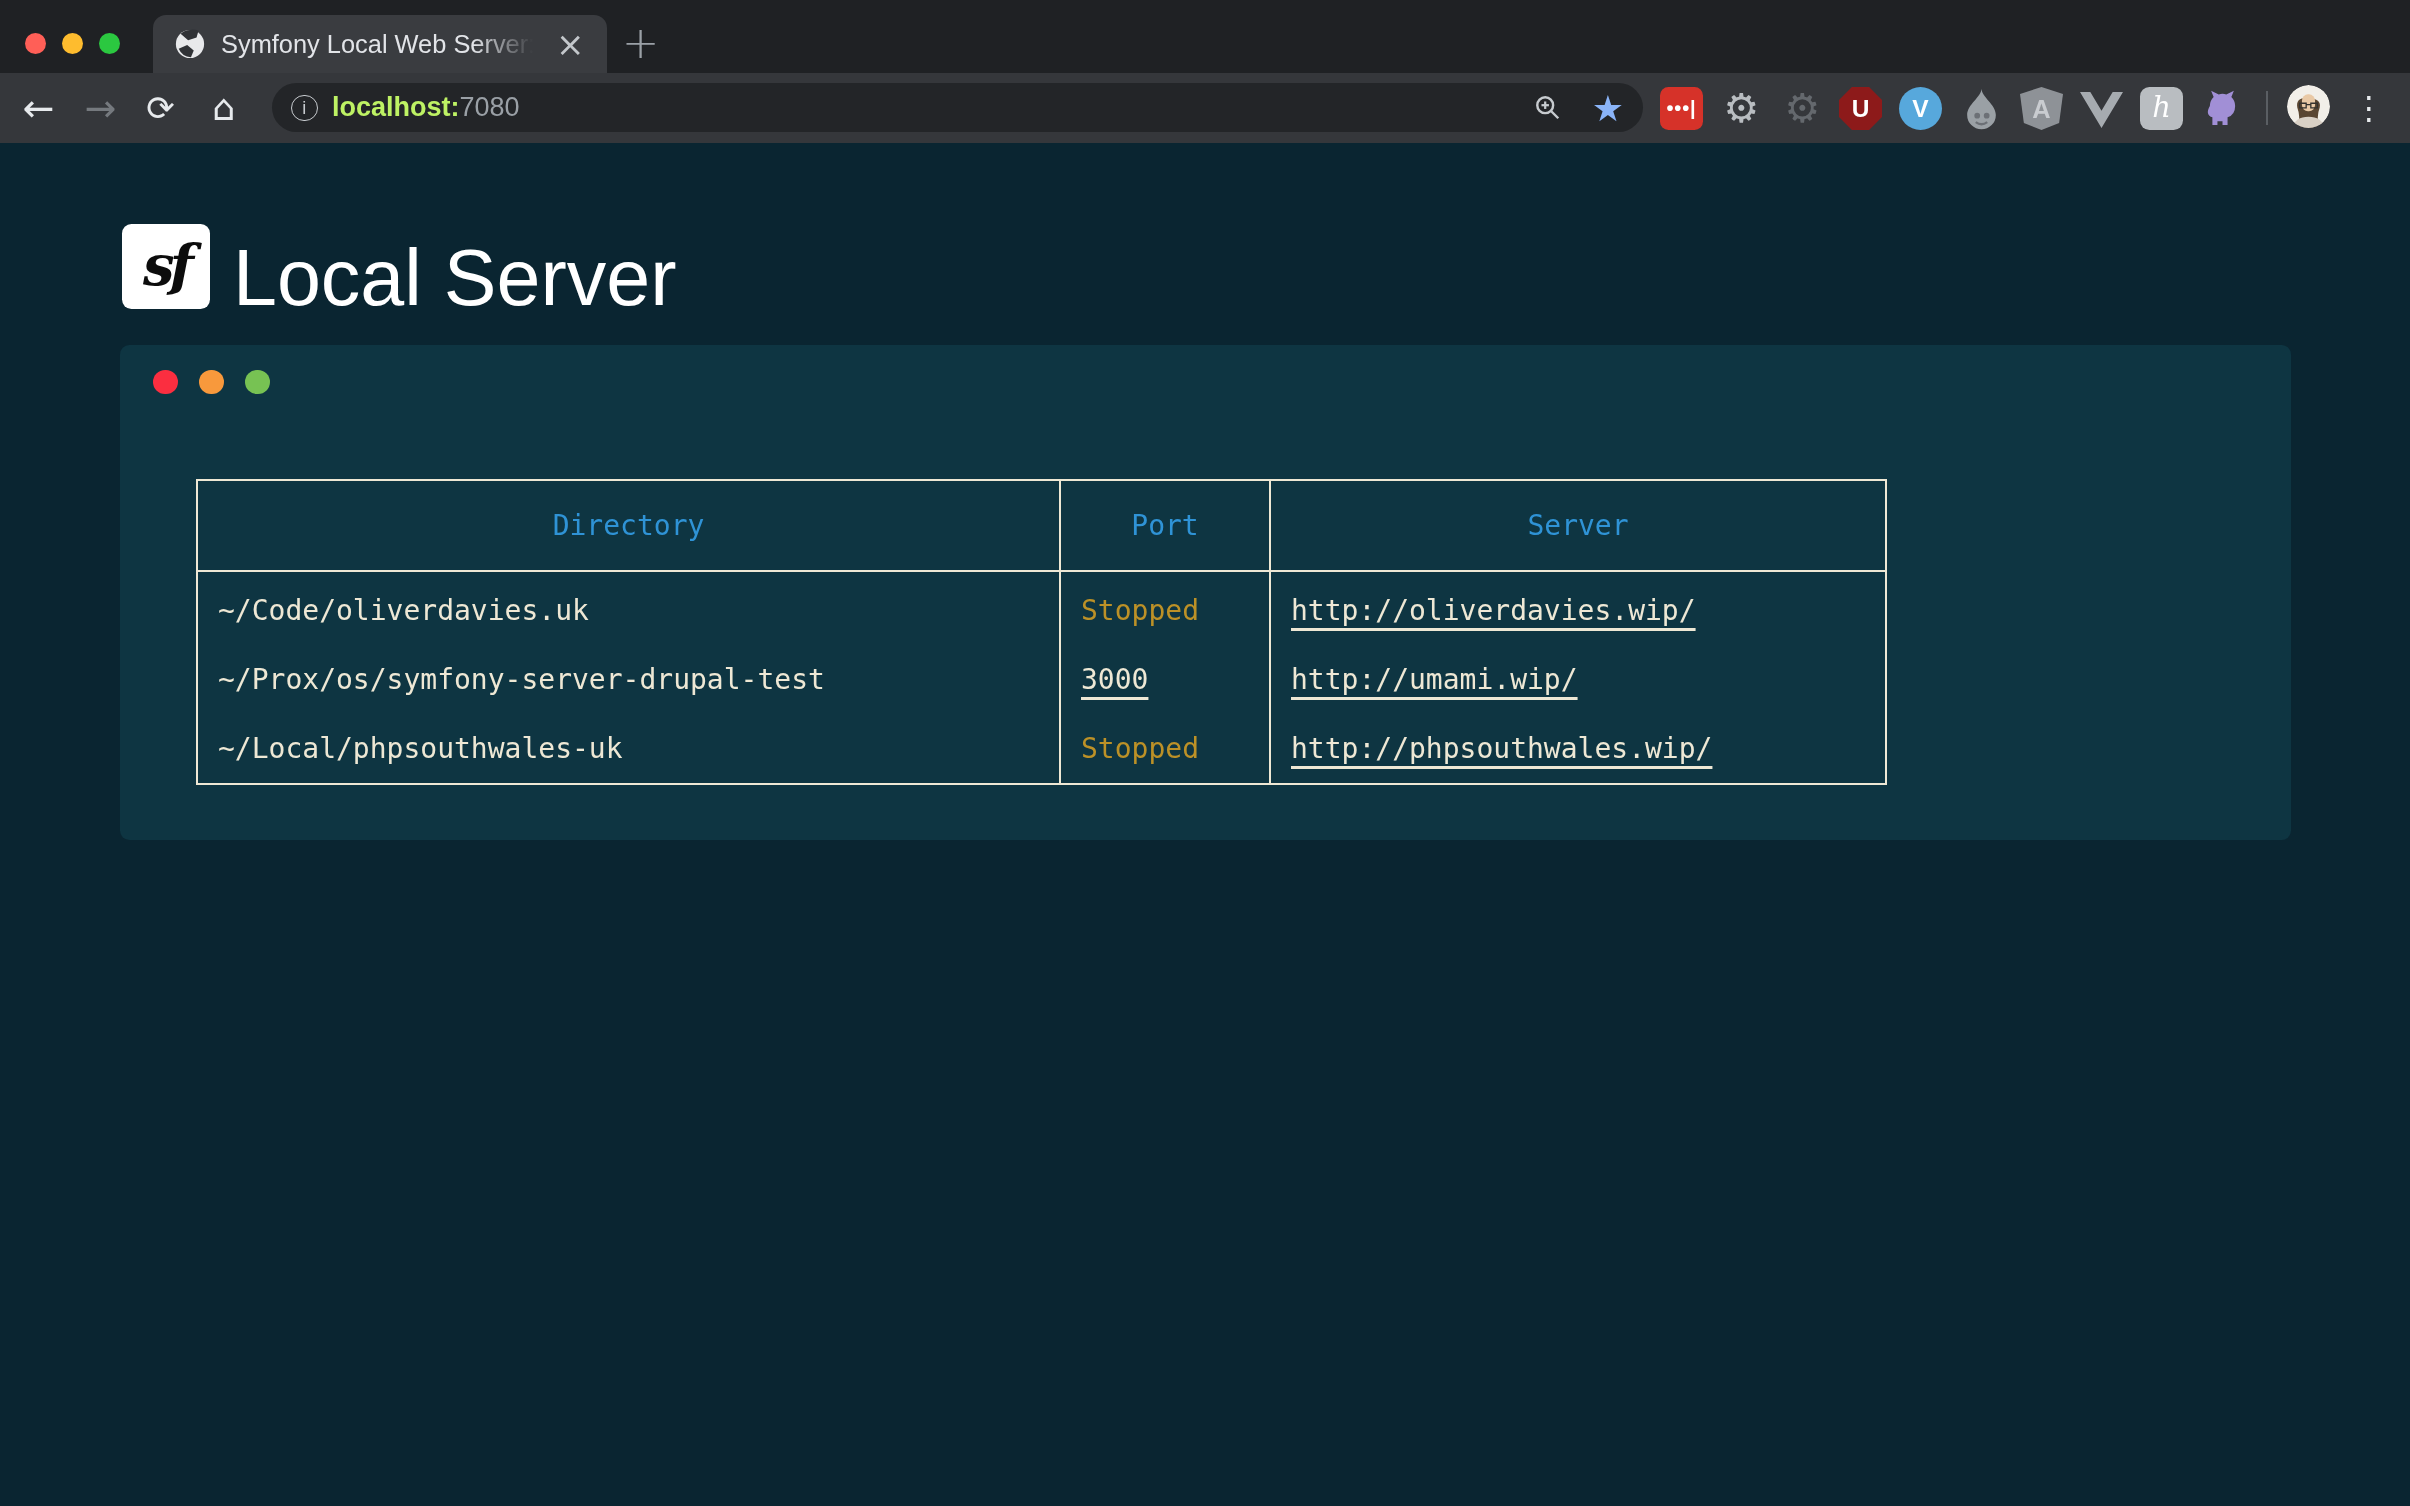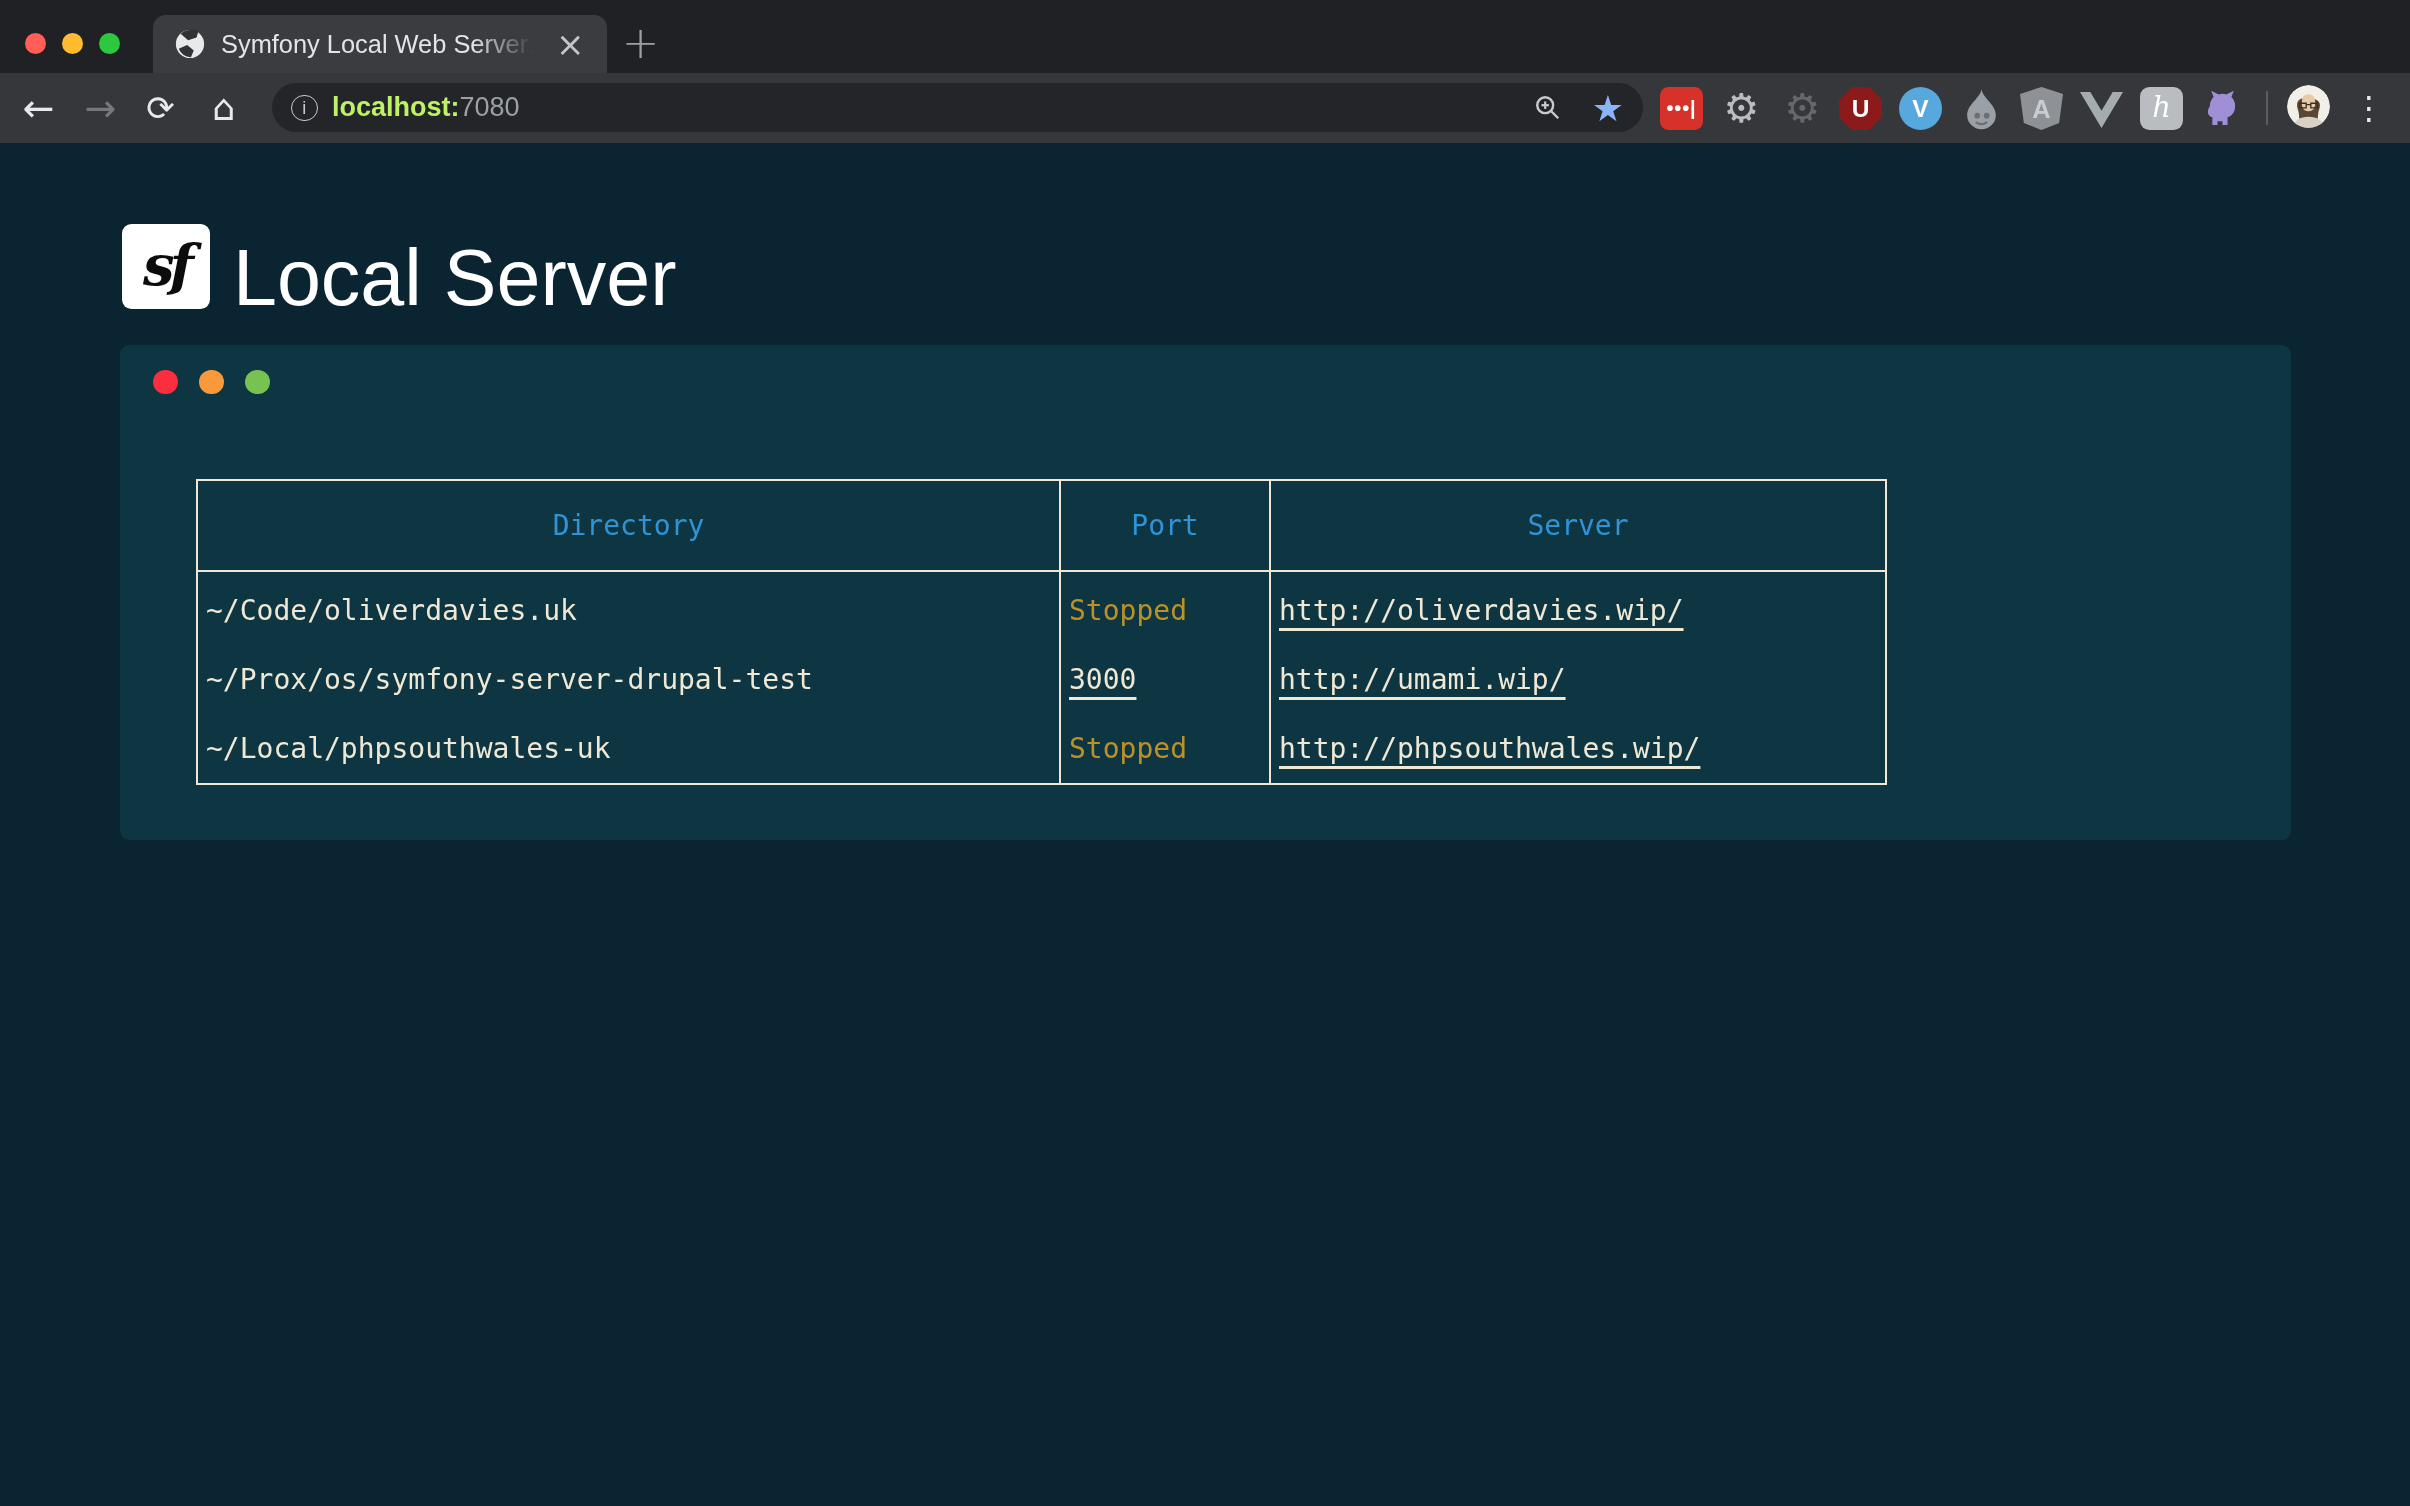--- a/index.html
+++ b/index.html
@@ -64,21 +64,21 @@
   .panel{position:absolute;left:120px;top:202px;width:2171px;height:495px;background:#0e3542;border-radius:9.4px;}
   .pdot{position:absolute;top:24.5px;width:24.5px;height:24.5px;border-radius:50%;}
   .pdot.pd1{left:33px;background:#fb2e40;}
   .pdot.pd2{left:79px;background:#f8993c;}
   .pdot.pd3{left:125px;background:#77c253;}
   table.servers{position:absolute;left:58px;top:134px;border-collapse:collapse;table-layout:fixed;
     font-family:"DejaVu Sans Mono","Liberation Mono",monospace;font-size:28px;color:#eee8d5;
     border:2.8px solid #eee8d5;margin-left:18px;}
   .servers th{height:87px;font-weight:normal;color:#2f93d6;text-align:center;border-bottom:2.8px solid #eee8d5;}
   .servers th + th,.servers td + td{border-left:2.8px solid #eee8d5;}
-  .servers td{height:69px;padding:0 0 0 8px;white-space:nowrap;}
+  .servers td{height:69px;padding:0 0 0 20px;white-space:nowrap;}
   .servers tbody tr:first-child td{padding-top:3.8px;}
   .lnk{color:#eee8d5;text-decoration:underline;text-decoration-thickness:2.8px;text-underline-offset:7.5px;cursor:pointer;}
   .stopped{color:#bc9127;}
 </style>
 </head>
 <body>
 
 <div class="titlebar">
   <span class="tl red"></span>
   <span class="tl yellow"></span>

